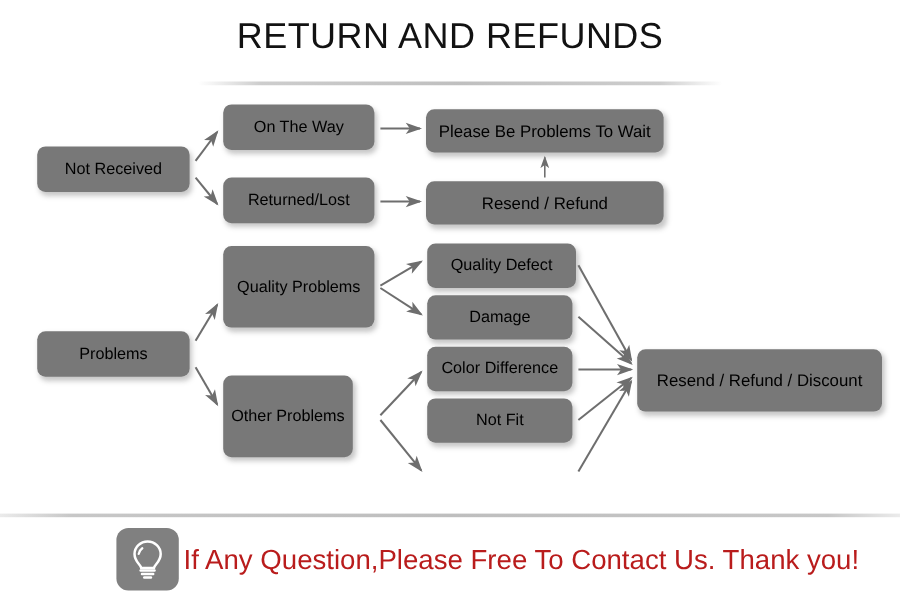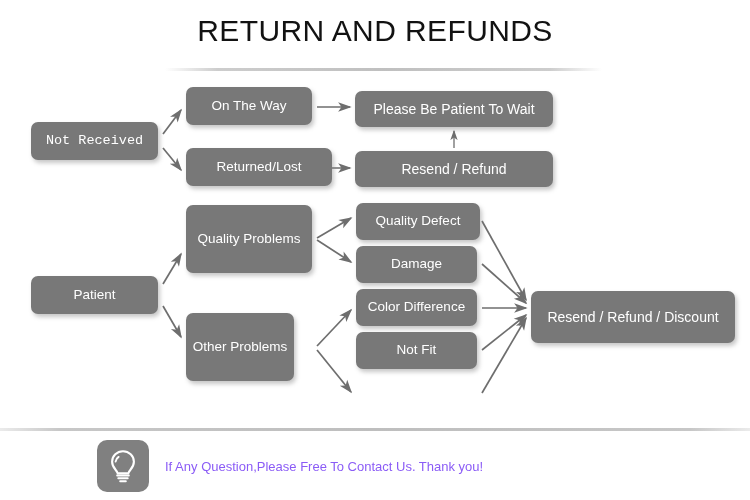--- a/index.html
+++ b/index.html
@@ -47,21 +47,21 @@
         rgba(210,210,210,0) 100%);
     border-radius: 2px;
   }
 
   
   .node {
     position: absolute;
     box-sizing: border-box;
     background: #787878;
     border-radius: 7px;
-    color: #ffffff;
+    color: #000000;
     font-size: 13.5px;
     line-height: 1.2;
     display: flex;
     align-items: center;
     justify-content: center;
     text-align: center;
     padding: 2px 6px;
     box-shadow: 2px 3px 4px rgba(130,130,130,0.45);
     white-space: nowrap;
   }
@@ -102,23 +102,23 @@
     width: 52px;
     height: 52px;
     border-radius: 10px;
     background: #808080;
     display: flex;
     align-items: center;
     justify-content: center;
     flex: none;
   }
   #footer-text {
-    margin-left: 16px;
-    font-size: 13px;
-    color: #8b5cf6;
+    margin-left: 4px;
+    font-size: 23px;
+    color: #b91c1c;
     white-space: nowrap;
   }
 </style>
 </head>
 <body>
 
 <div id="page">
 
   <div id="title">RETURN AND REFUNDS</div>
   <div id="title-divider"></div>
@@ -150,42 +150,42 @@
       <line x1="317" y1="350" x2="351" y2="392"></line>
 
       <line x1="482" y1="221" x2="526" y2="300"></line>
       <line x1="482" y1="264" x2="526" y2="303"></line>
       <line x1="482" y1="308" x2="526" y2="308"></line>
       <line x1="482" y1="350" x2="526" y2="315"></line>
       <line x1="482" y1="393" x2="526" y2="318"></line>
     </g>
   </svg>
 
-  <div class="node" style="left:31px;  top:122px; width:127px; height:38px;font-family:Liberation Mono, monospace;">
+  <div class="node" style="left:31px;  top:122px; width:127px; height:38px;">
     <span>Not Received</span>
   </div>
 
   <div class="node" style="left:186px; top:87px;  width:126px; height:38px;">
     <span>On The Way</span>
   </div>
 
-  <div class="node" style="left:186px; top:148px; width:146px; height:38px;">
+  <div class="node" style="left:186px; top:148px; width:126px; height:38px;">
     <span>Returned/Lost</span>
   </div>
 
   <div class="node wide" style="left:355px; top:91px;  width:198px; height:36px;">
-    <span>Please Be Patient To Wait</span>
+    <span>Please Be Problems To Wait</span>
   </div>
 
   <div class="node wide" style="left:355px; top:151px; width:198px; height:36px;">
     <span>Resend / Refund</span>
   </div>
 
   <div class="node" style="left:31px;  top:276px; width:127px; height:38px;">
-    <span>Patient</span>
+    <span>Problems</span>
   </div>
 
   <div class="node" style="left:186px; top:205px; width:126px; height:68px;">
     <span>Quality Problems</span>
   </div>
 
   <div class="node" style="left:186px; top:313px; width:108px; height:68px;">
     <span>Other Problems</span>
   </div>
 

